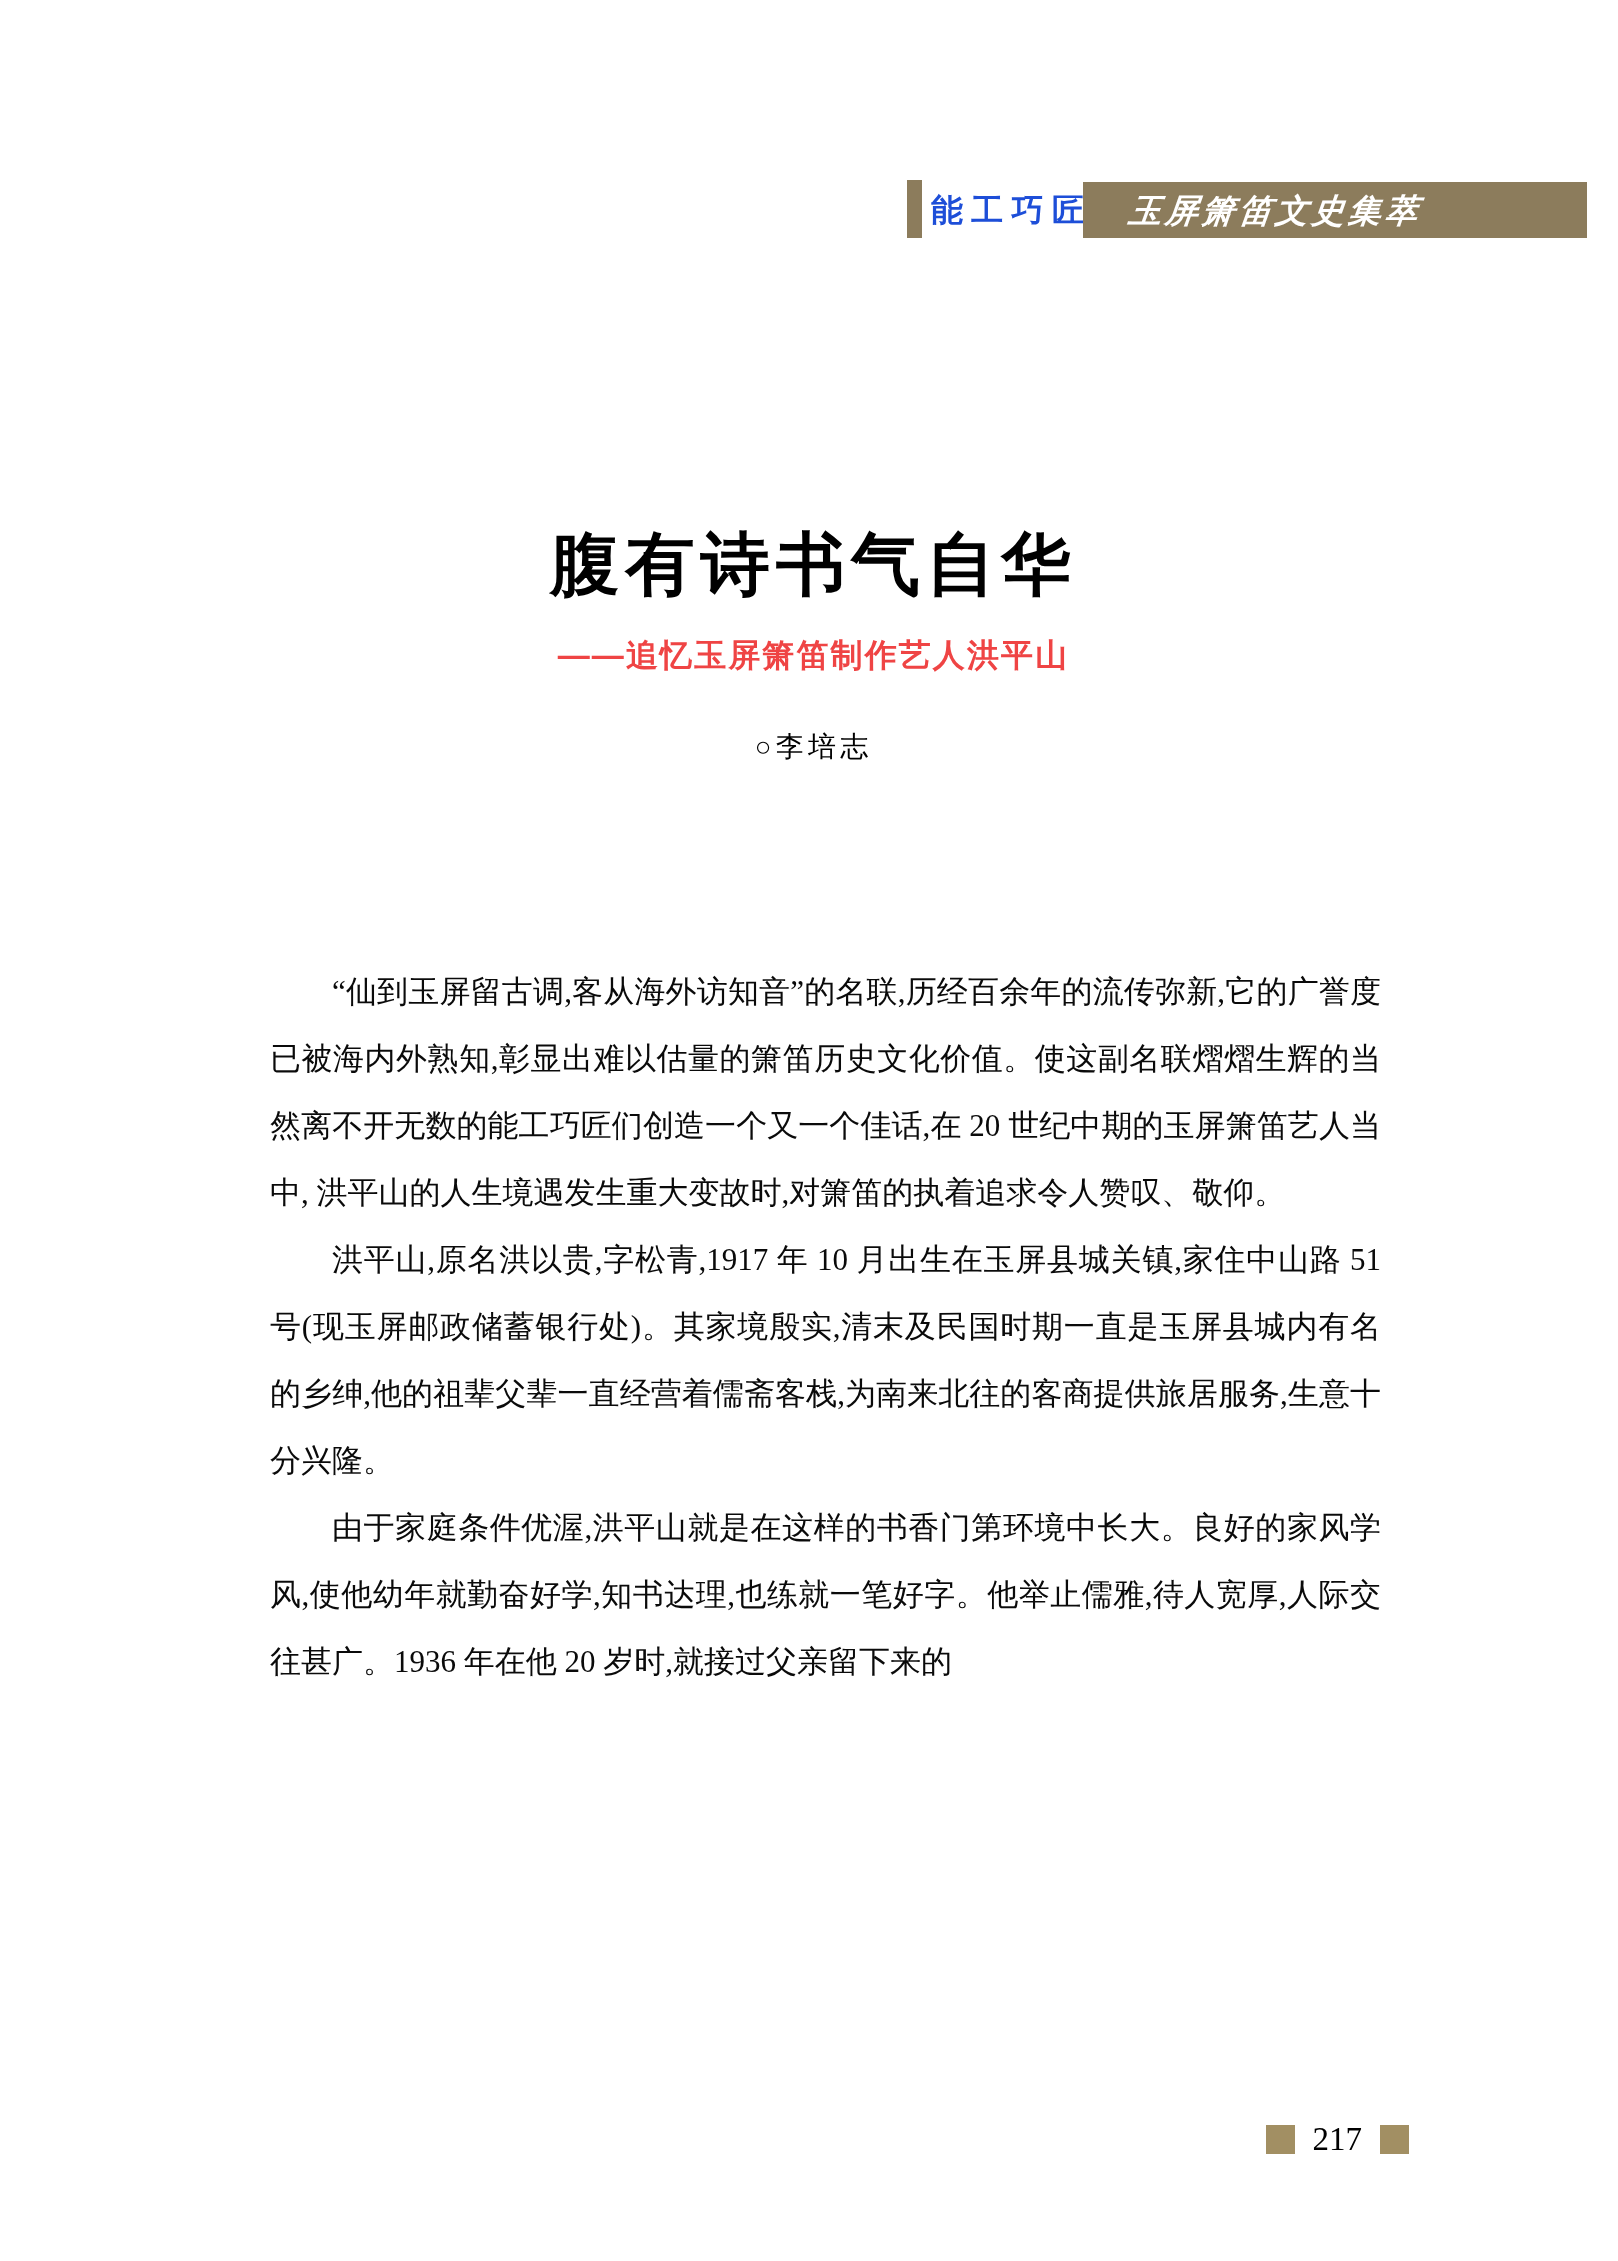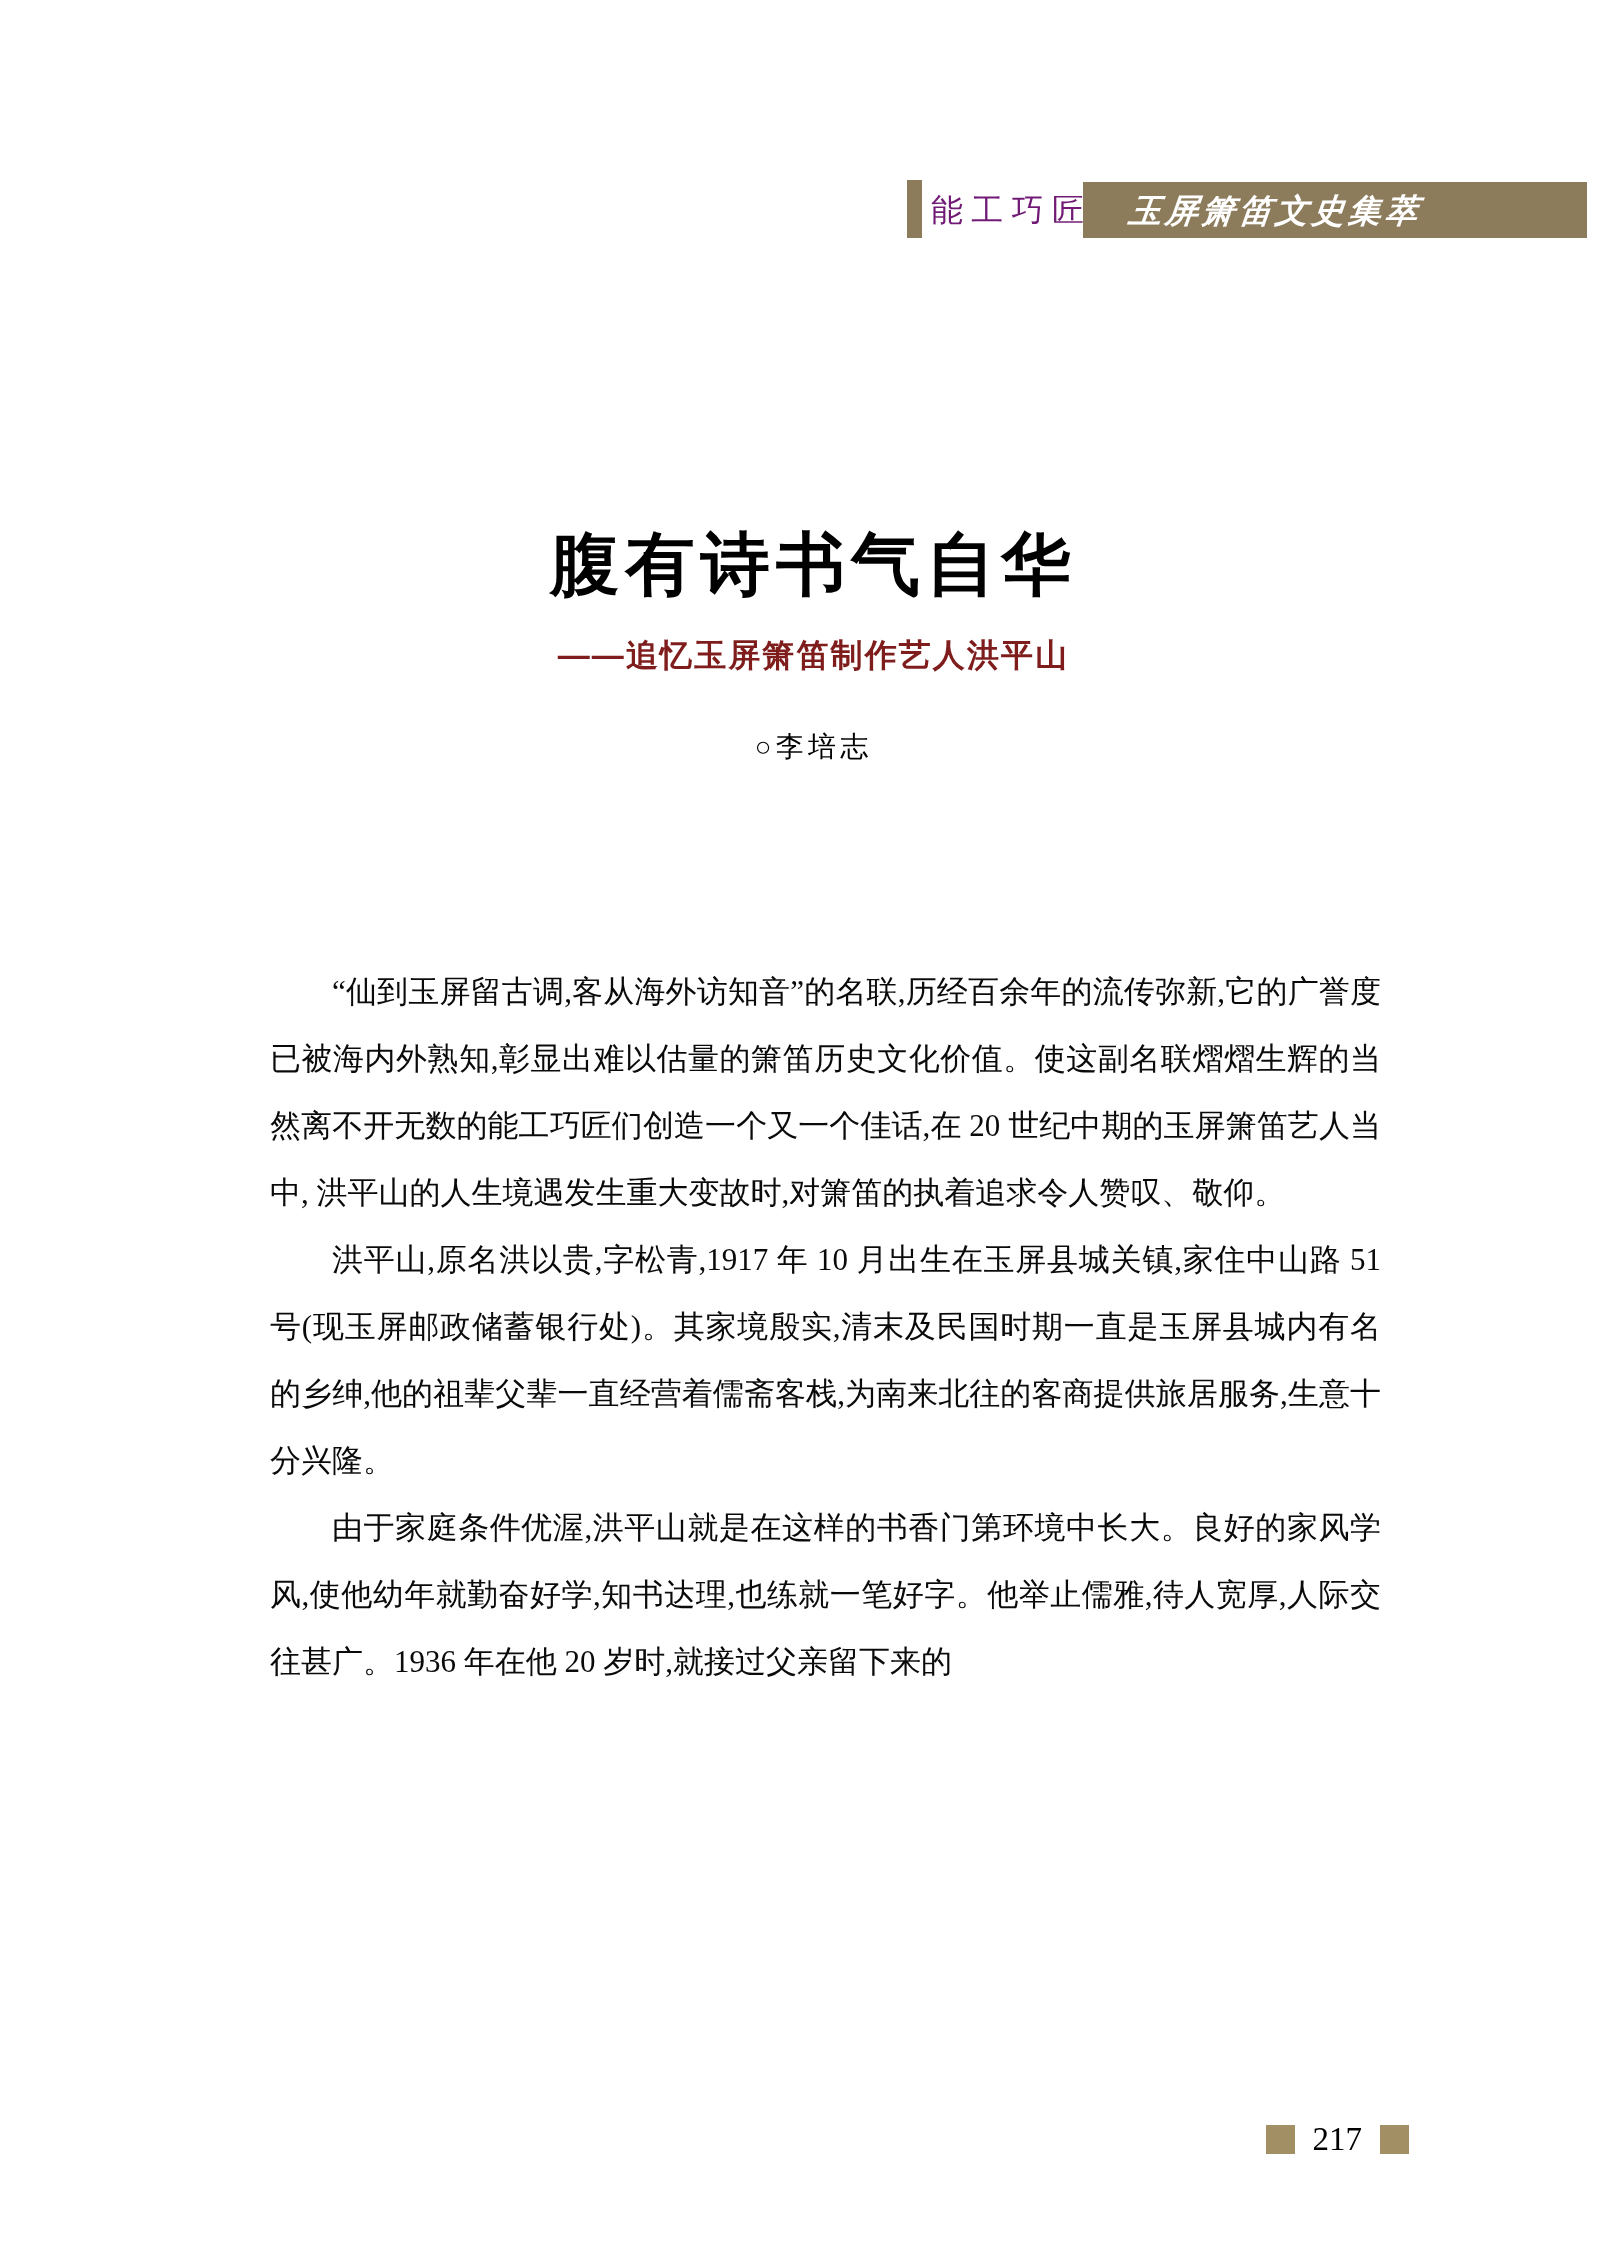--- a/index.html
+++ b/index.html
@@ -26,24 +26,24 @@
     height: 58px;
     background: #8C7C5C;
   }
   .section-label {
     position: absolute;
     left: 931px;
     top: 182px;
     height: 56px;
     line-height: 56px;
     font-family: "Liberation Sans", "DejaVu Sans", sans-serif;
-    font-weight: normal;
+    font-weight: bold;
     font-size: 32px;
     letter-spacing: 8.3px;
-    color: #701a75;
+    color: #1d4ed8;
     white-space: nowrap;
   }
   .header-banner {
     position: absolute;
     left: 1083px;
     top: 182px;
     width: 504px;
     height: 56px;
     background: #8C7C5C;
   }
@@ -80,21 +80,21 @@
   .article-subtitle {
     position: absolute;
     left: 258px;
     top: 634px;
     width: 1111px;
     text-align: center;
     font-family: "Liberation Sans", "DejaVu Sans", sans-serif;
     font-weight: 700;
     font-size: 32px;
     letter-spacing: 2.1px;
-    color: #7f1d1d;
+    color: #ef4444;
     white-space: nowrap;
   }
   .article-author {
     position: absolute;
     left: 258px;
     top: 728px;
     width: 1111px;
     text-align: center;
     font-size: 28px;
     letter-spacing: 4.2px;

